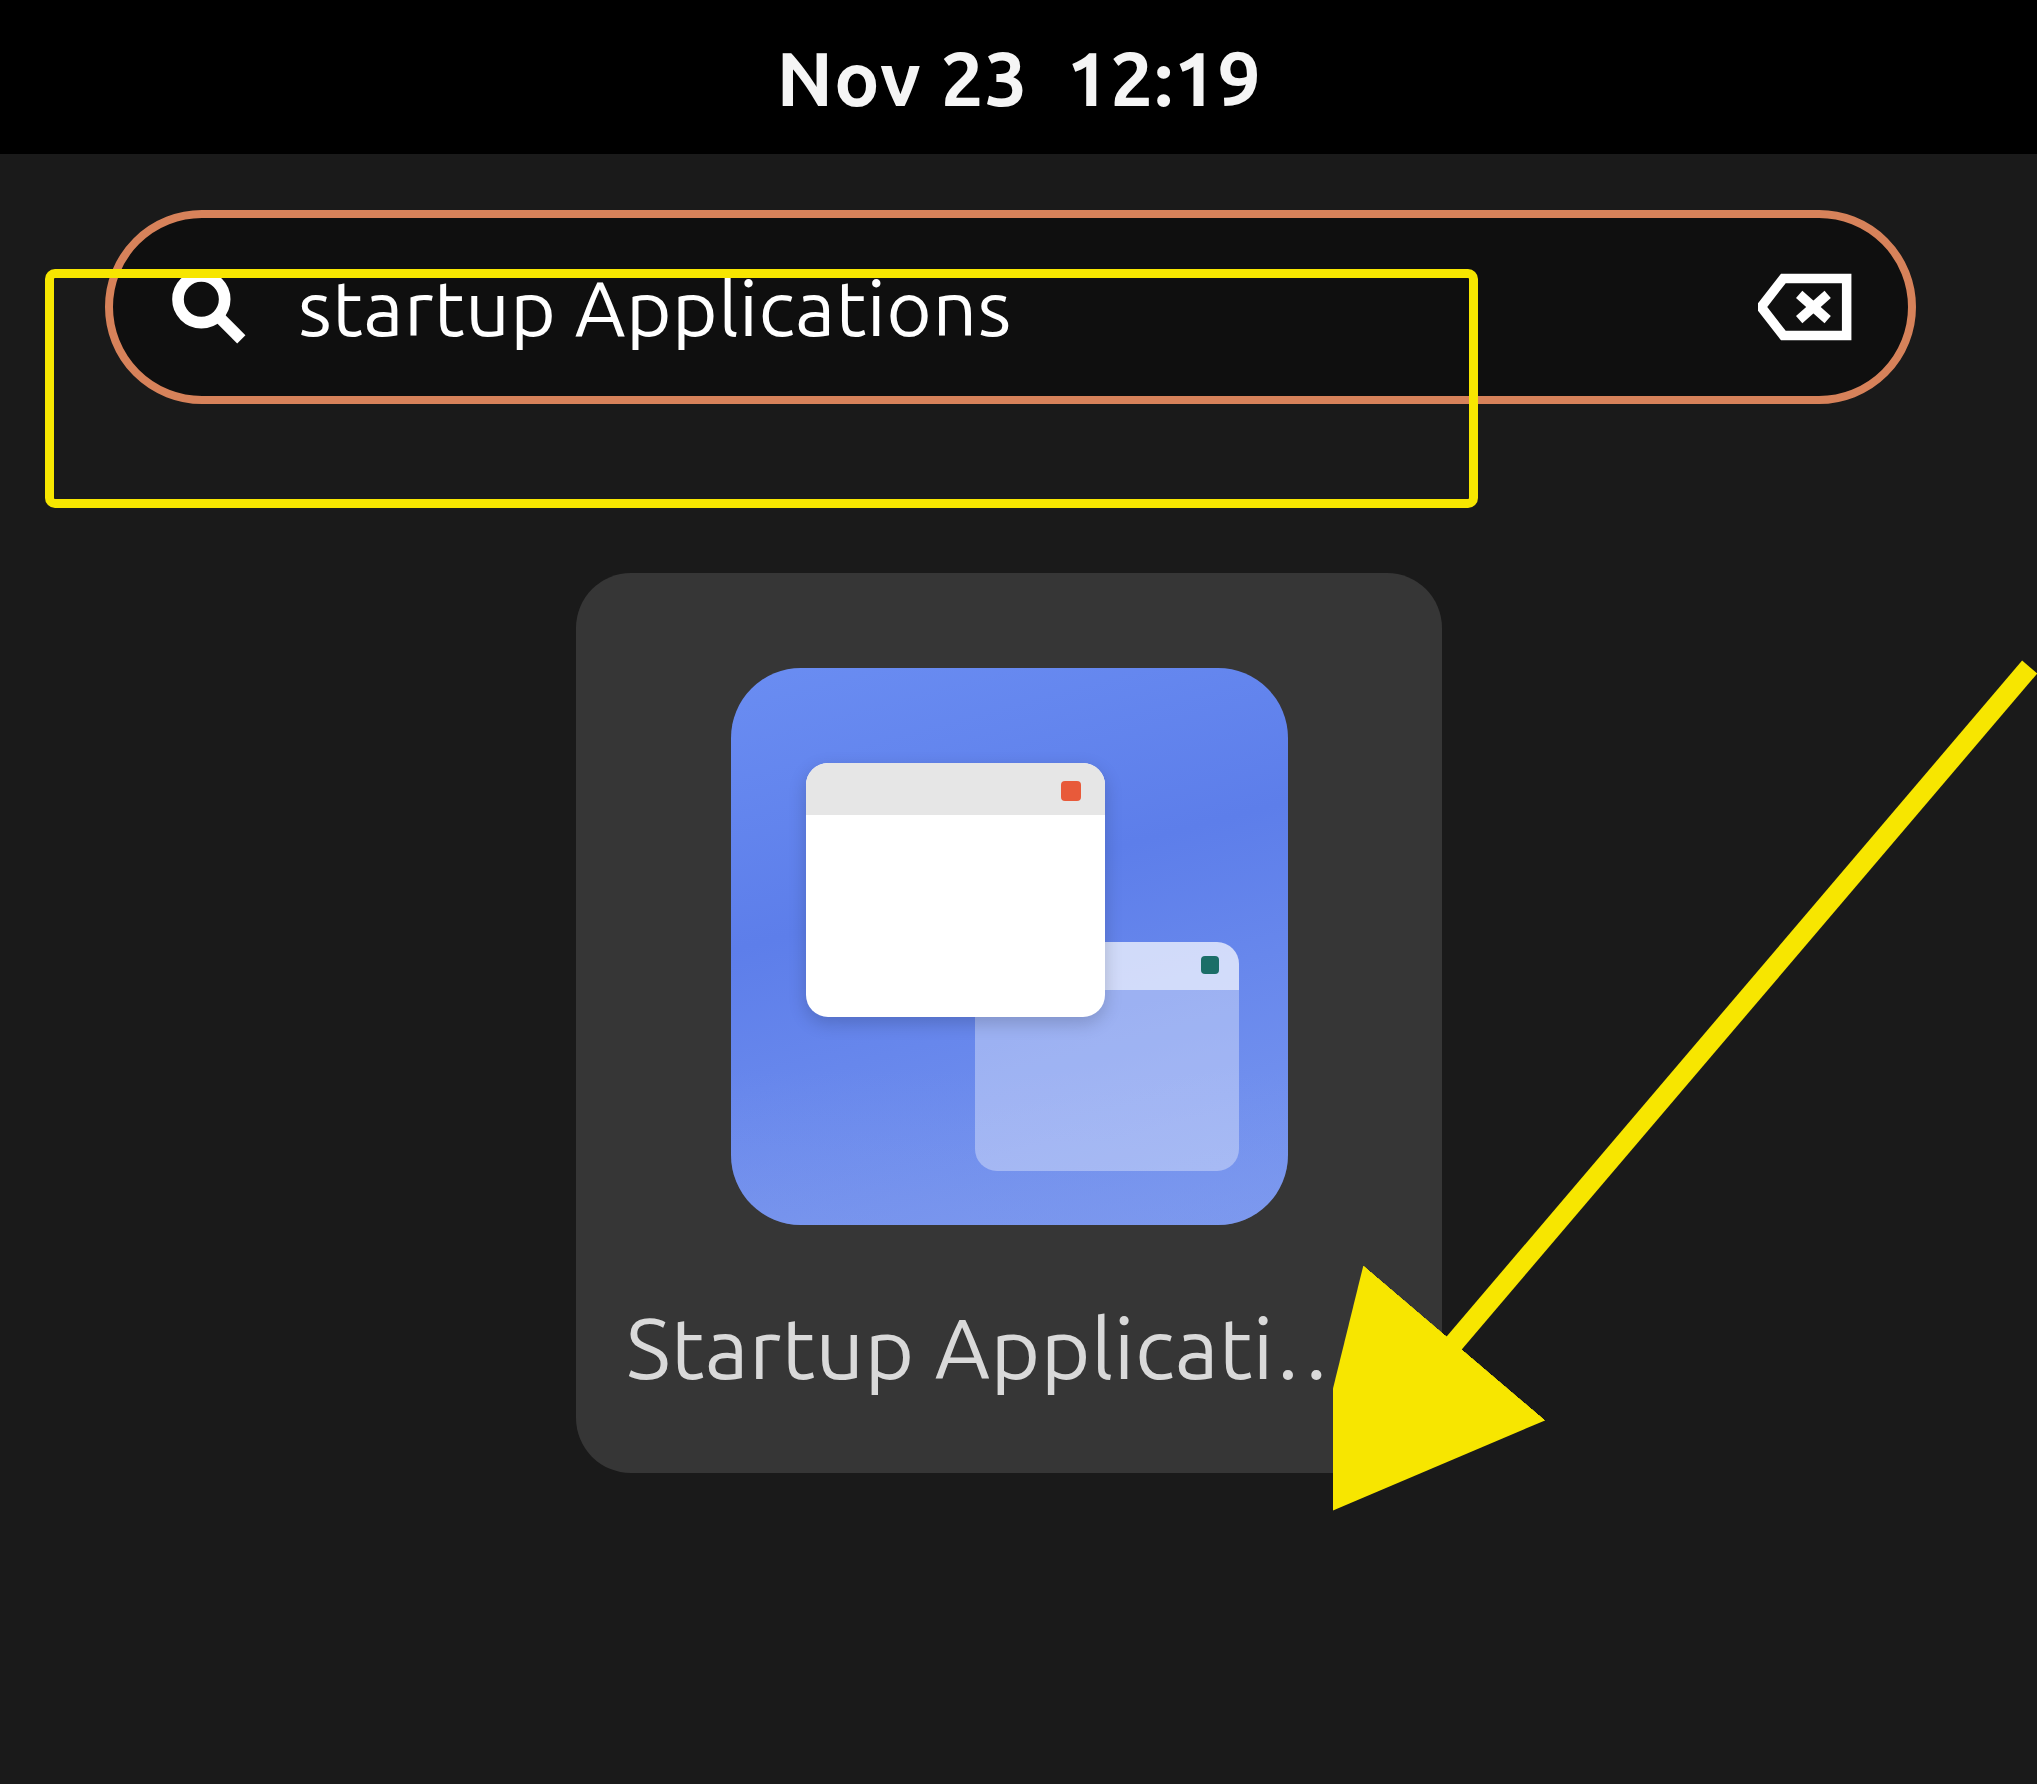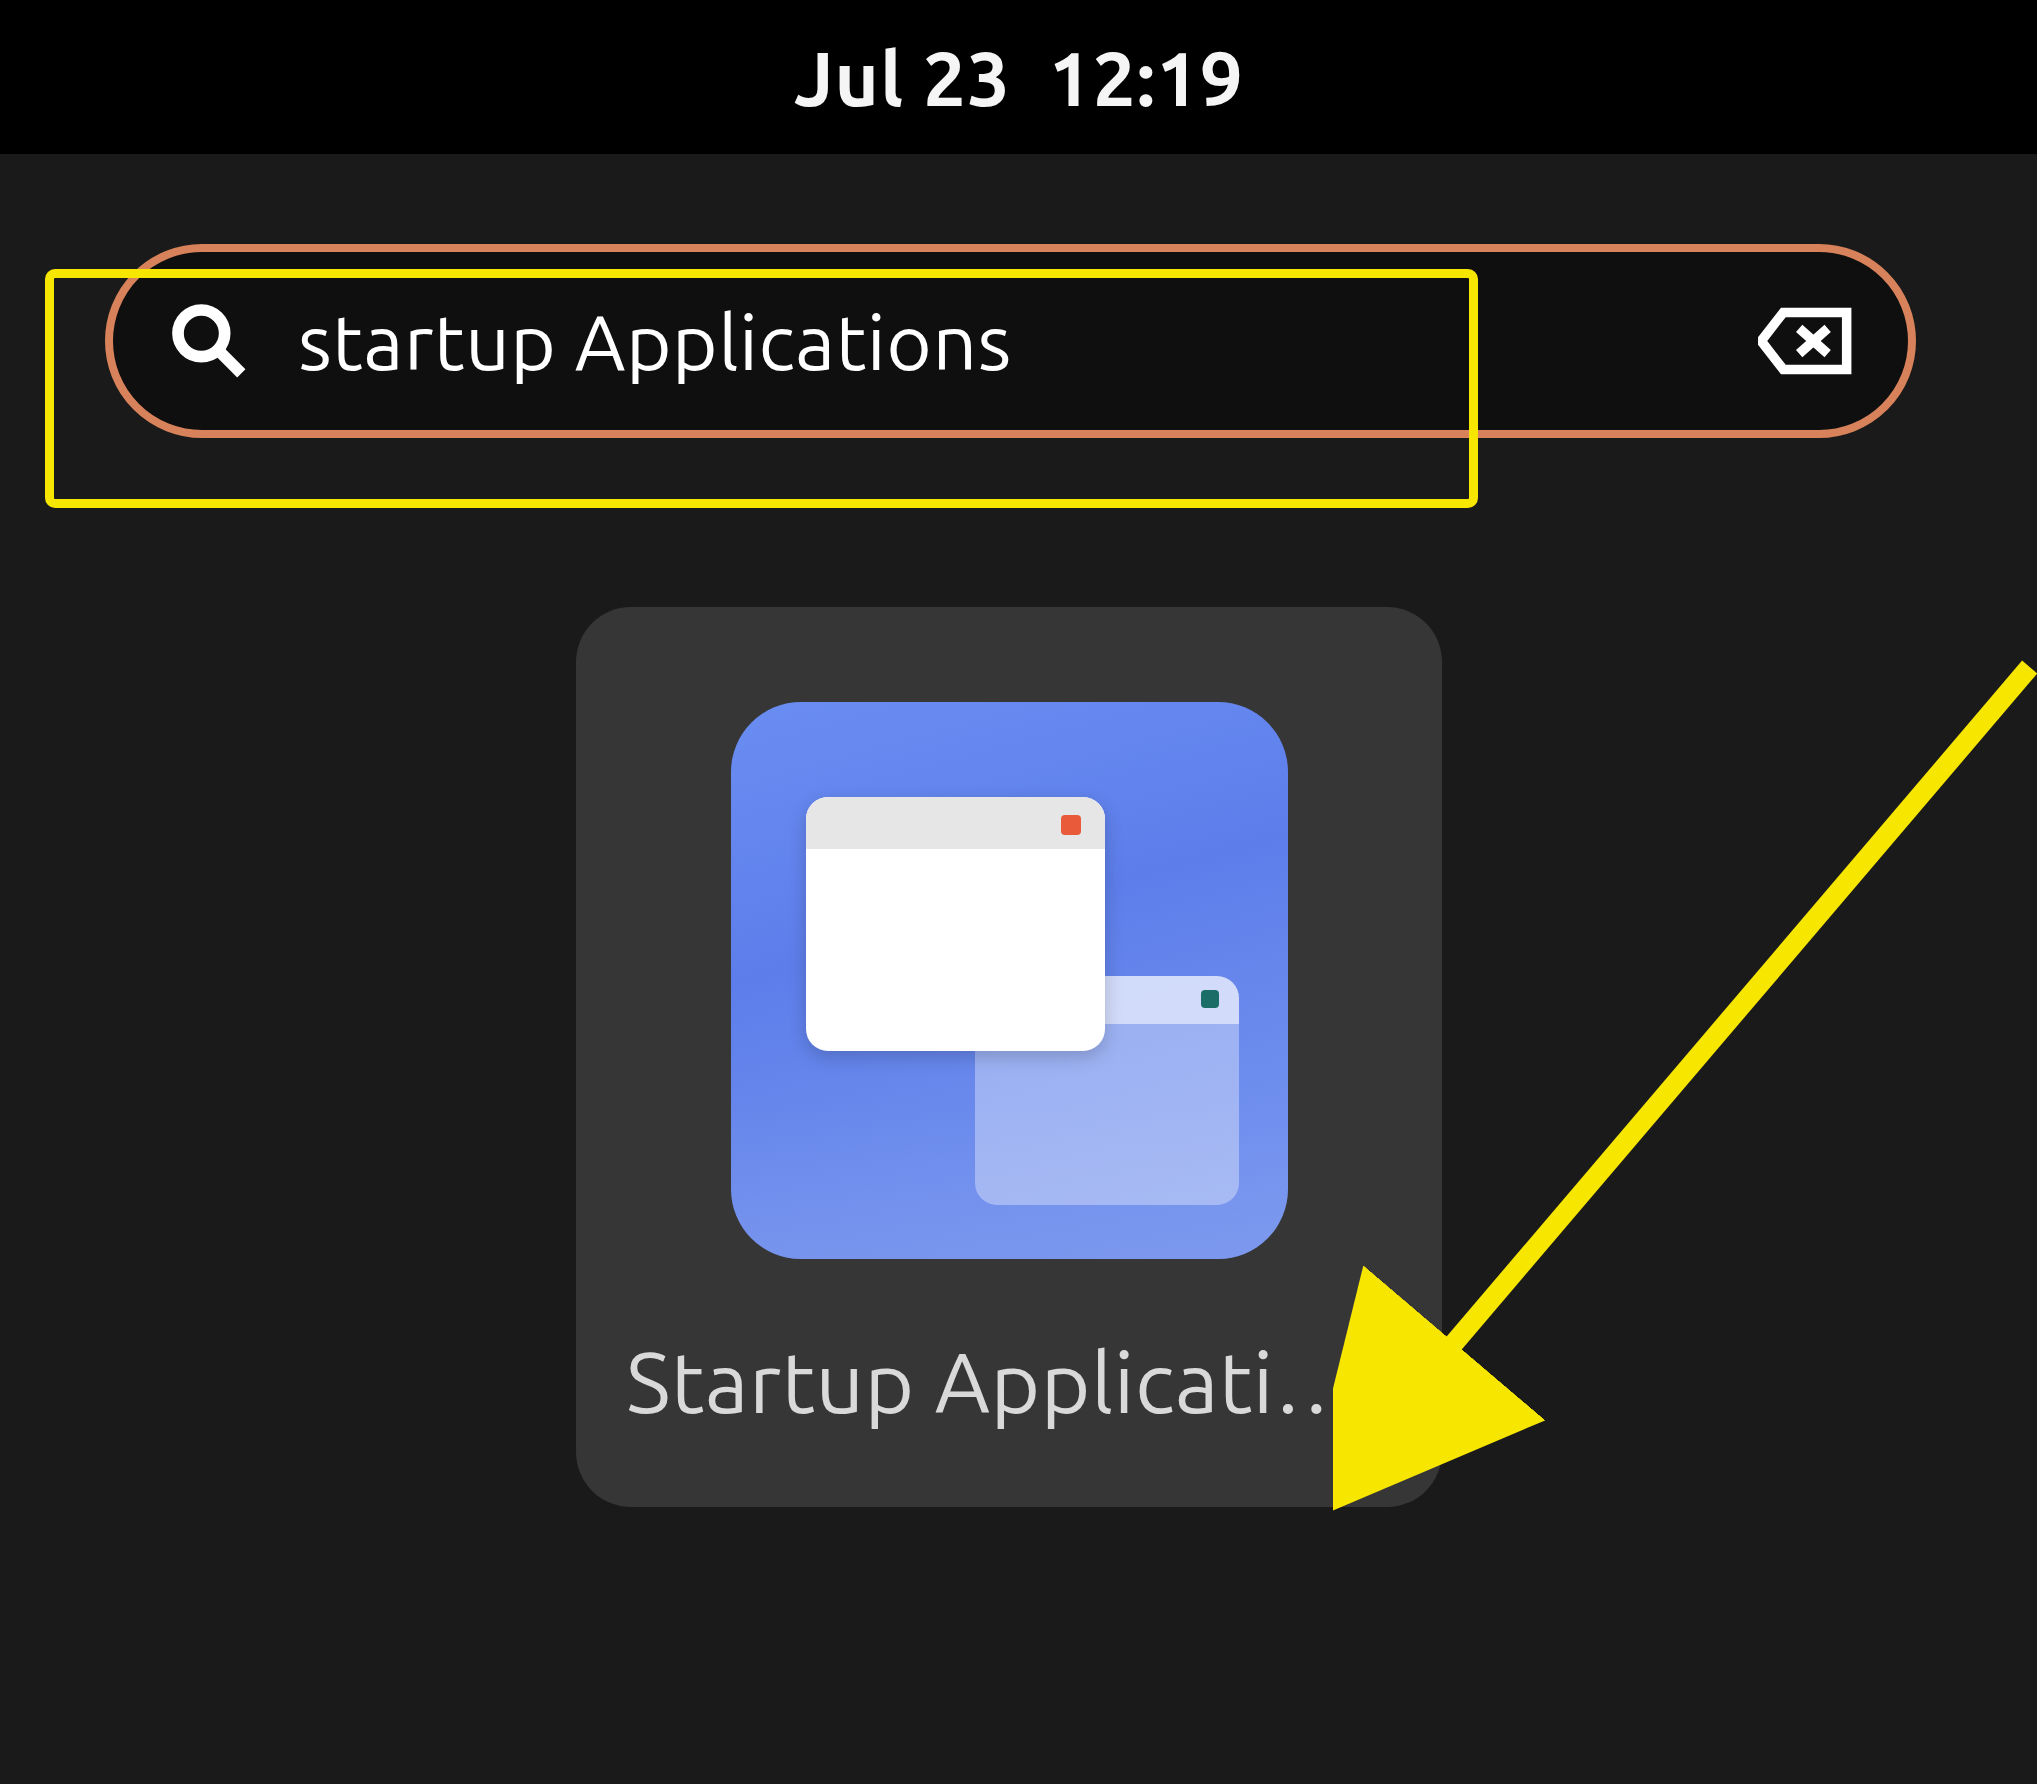--- a/index.html
+++ b/index.html
@@ -26,21 +26,21 @@
       font-size: 76px;
       font-weight: 600;
       letter-spacing: 1px;
       white-space: pre;
     }
 
     
     .activities {
       width: 100%;
       background: #1a1a1a;
-      padding-top: 90px;
+      padding-top: 56px;
       padding-left: 25px;
       padding-right: 25px;
     }
 
     
     .highlight-box {
       position: absolute;
       left: 45px;
       top: 269px;
       width: 1433px;
@@ -200,21 +200,21 @@
       height: 896px;
       pointer-events: none;
     }
     .arrow-annot svg { width: 100%; height: 100%; }
 
   </style>
 </head>
 <body>
 
 <div class="topbar">
-  <div class="clock">Jul 23  12:19</div>
+  <div class="clock">Nov 23  12:19</div>
 </div>
 
 <div class="activities">
 
   <div class="search-bar">
     <span class="search-icon">
       <svg viewBox="0 0 48 48">
         <circle cx="20" cy="20" r="14"></circle>
         <line x1="31" y1="31" x2="44" y2="44"></line>
       </svg>

